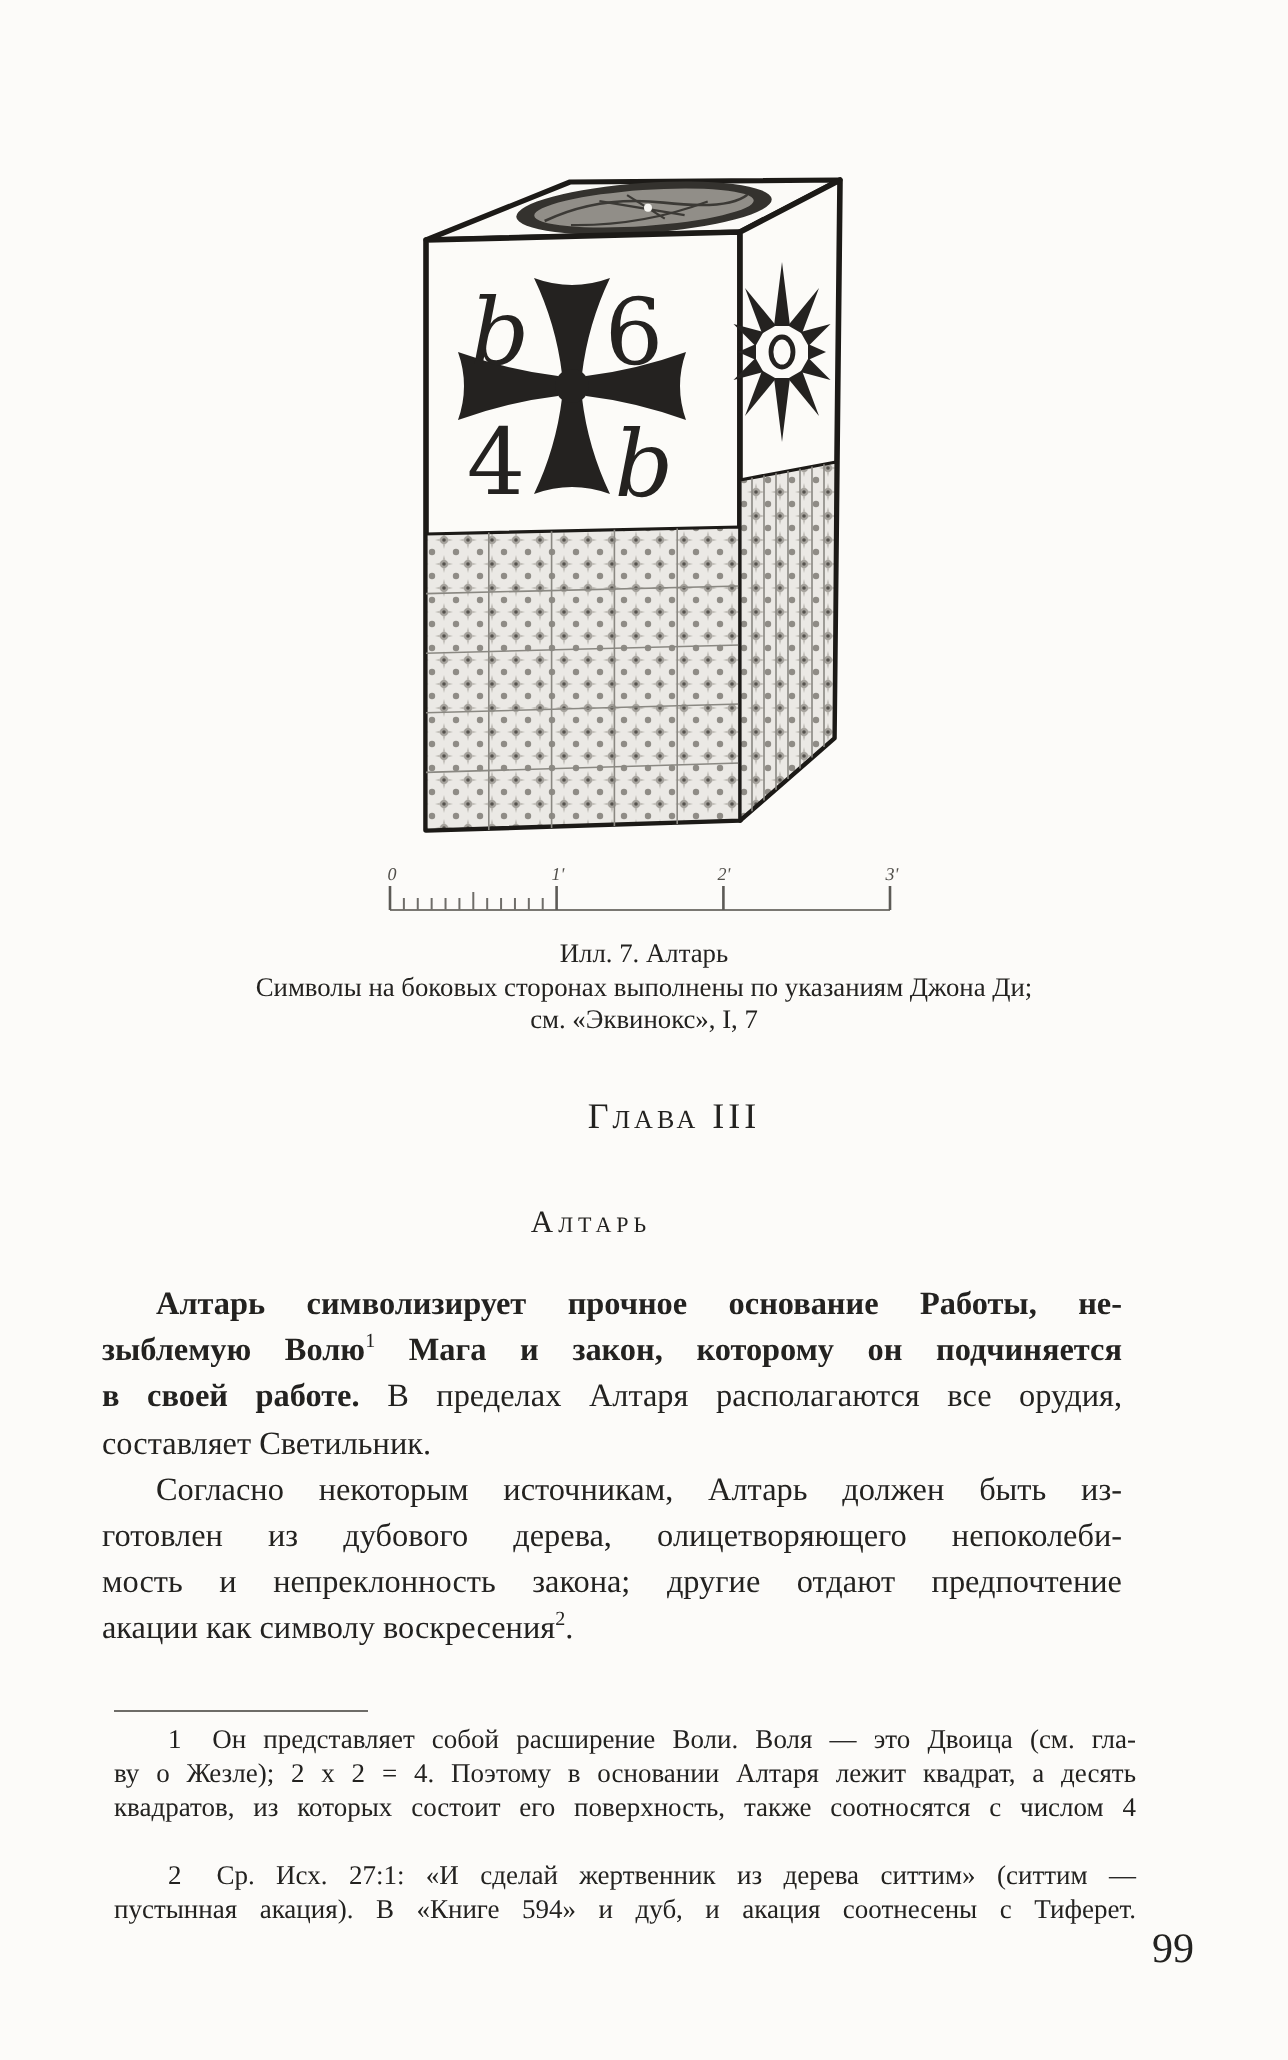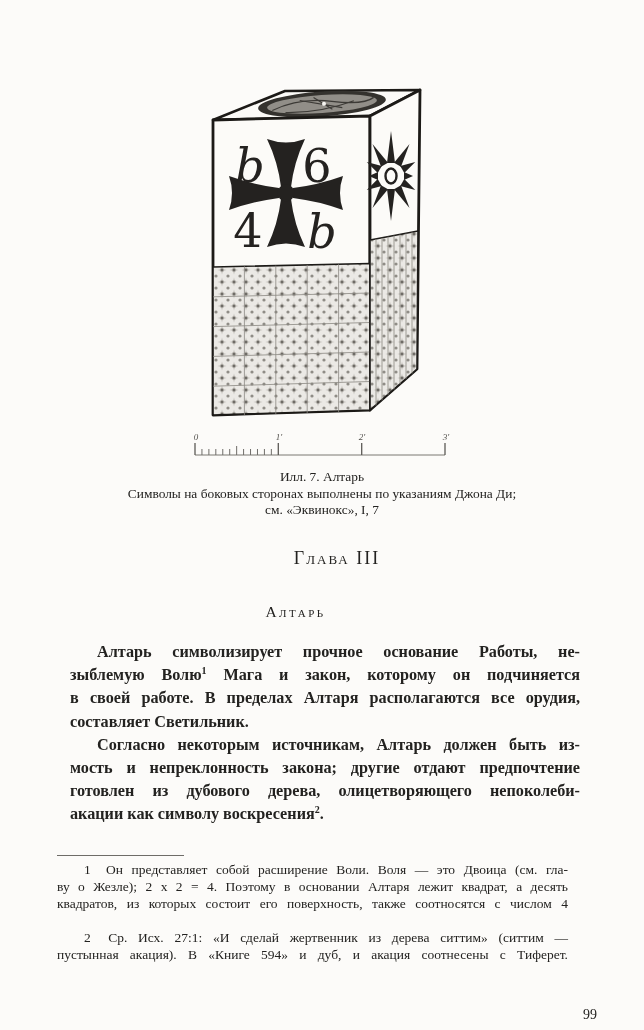--- a/index.html
+++ b/index.html
@@ -11,31 +11,31 @@
   .figure-svg{position:absolute;left:0;top:0;}
   .glyph{font-family:"DejaVu Serif",serif;font-size:46px;fill:#242220;text-anchor:middle;}
   .glyph.ital{font-style:italic;}
   .rlabel{font-family:"Liberation Serif",serif;font-size:9px;font-style:italic;fill:#514f4b;text-anchor:middle;}
   .caption{position:absolute;top:469px;left:0;width:644px;text-align:center;
     font-size:13.4px;line-height:16.6px;}
   .chapter{position:absolute;top:548px;left:15px;width:644px;text-align:center;
     font-variant:small-caps;font-size:18px;letter-spacing:2px;}
   .section{position:absolute;top:603px;left:0;width:591px;text-align:center;
     font-variant:small-caps;font-size:15.5px;letter-spacing:2.5px;}
-  .body-text{position:absolute;top:641px;left:70px;width:510px;
-    font-size:16.2px;line-height:23.2px;font-weight:bold;}
+  .body-text{position:absolute;top:641px;left:51px;width:510px;
+    font-size:16.2px;line-height:23.2px;}
   .line{text-align:left;}
   .line.j{text-align:justify;text-align-last:justify;}
   .line.ind{text-indent:27px;}
   sup{font-size:62%;line-height:0;vertical-align:super;}
   .fn-sep{position:absolute;top:855px;left:57px;width:127px;border-top:1.3px solid #6e6c68;}
   .footnotes{position:absolute;top:861px;left:57px;width:511px;
     font-size:13.5px;line-height:17.2px;}
   .fnote.fn2{margin-top:16px;}
-  .pagenum{position:absolute;top:962px;right:47px;font-size:14px;margin-top:45px;}
+  .pagenum{position:absolute;top:962px;right:47px;font-size:21px;}
 </style>
 </head>
 <body>
 
 <div class="page">
 
   <svg class="figure-svg" width="644" height="466" viewBox="0 0 644 466">
     <defs>
       <pattern id="orn" width="12" height="12" patternUnits="userSpaceOnUse">
         <rect width="12" height="12" fill="#ebe9e5"></rect>
@@ -158,22 +158,22 @@
 
   <div class="body-text">
     <div class="para">
         <div class="line j ind"><b>Алтарь символизирует прочное основание Работы, не-</b></div>
         <div class="line j"><b>зыблемую Волю</b><sup>1</sup><b> Мага и закон, которому он подчиняется</b></div>
         <div class="line j"><b>в своей работе.</b><span> В пределах Алтаря располагаются все орудия,</span></div>
         <div class="line"><span>составляет Светильник.</span></div>
       </div>
     <div class="para">
         <div class="line j ind"><span>Согласно некоторым источникам, Алтарь должен быть из-</span></div>
+        <div class="line j"><span>готовлен из дубового дерева, олицетворяющего непоколеби-</span></div>
         <div class="line j"><span>мость и непреклонность закона; другие отдают предпочтение</span></div>
-        <div class="line j"><span>готовлен из дубового дерева, олицетворяющего непоколеби-</span></div>
         <div class="line"><span>акации как символу воскресения</span><sup>2</sup><span>.</span></div>
       </div>
   </div>
 
   <div class="fn-sep"></div>
 
   <div class="footnotes">
     <div class="fnote">
         <div class="line j ind"><span>1  Он представляет собой расширение Воли. Воля — это Двоица (см. гла-</span></div>
         <div class="line j"><span>ву о Жезле); 2 х 2 = 4. Поэтому в основании Алтаря лежит квадрат, а десять</span></div>

